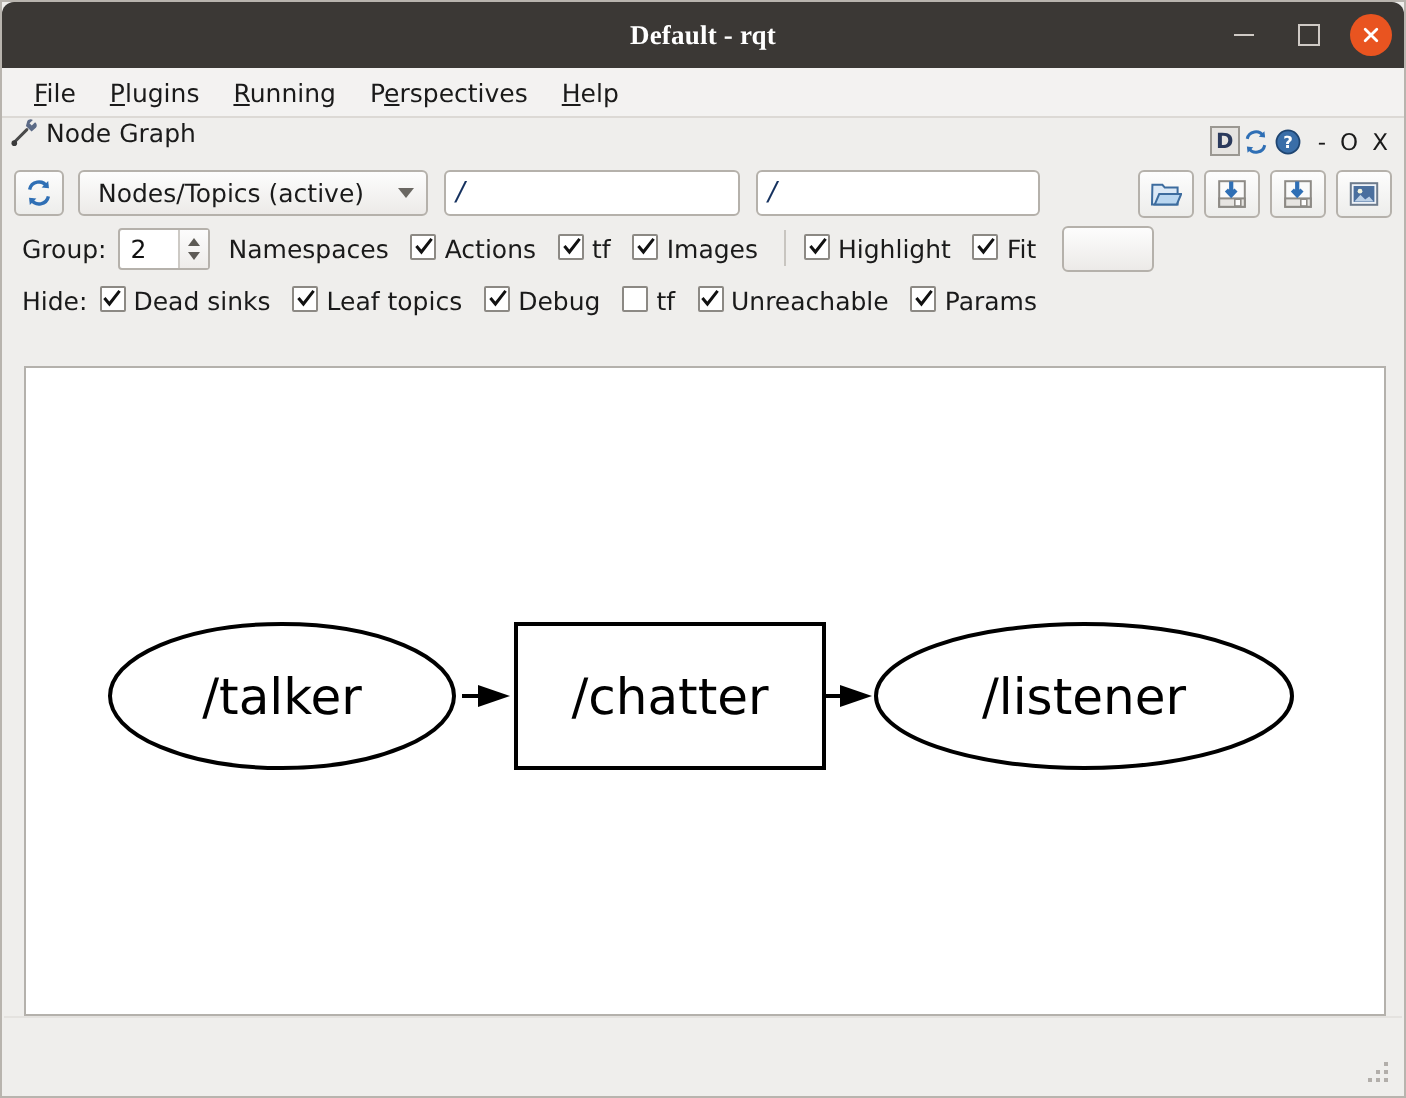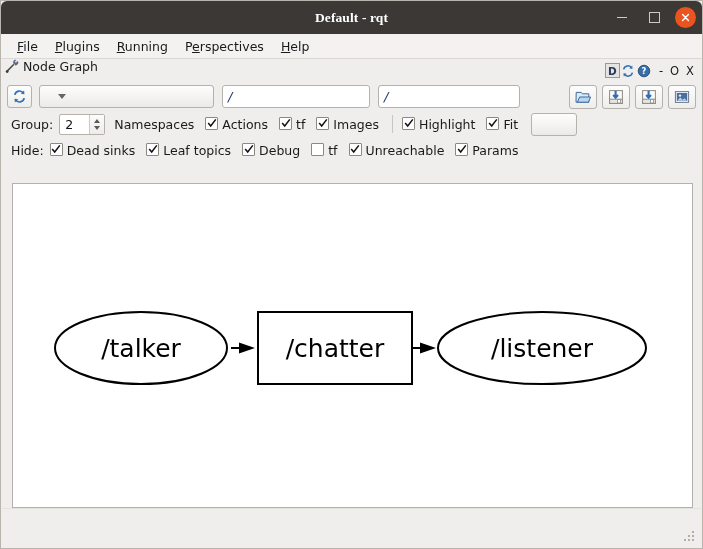--- a/index.html
+++ b/index.html
@@ -371,20 +371,21 @@
     <span class="tb-btn">
       <svg width="15" height="15" viewBox="0 0 16 16">
         <path d="M3 6.2 A5 5 0 0 1 12.2 4.6" stroke="#2f6fb5" stroke-width="1.8" fill="none"></path>
         <path d="M13 9.8 A5 5 0 0 1 3.8 11.4" stroke="#2f6fb5" stroke-width="1.8" fill="none"></path>
         <path d="M12.9 1.6 L13.3 5.5 L9.4 5.1" fill="#2f6fb5"></path>
         <path d="M3.1 14.4 L2.7 10.5 L6.6 10.9" fill="#2f6fb5"></path>
       </svg>
     </span>
 
     <span class="combo">
+      <span class="combo-label">Nodes/Topics (active)</span>
       <span class="combo-arrow"></span>
     </span>
 
     <span class="textfield tf1" placeholder="/">/</span>
     <span class="textfield tf2" placeholder="/">/</span>
 
     <span class="tb-right">
       <span class="tb-btn big">
         <svg width="16" height="16" viewBox="0 0 16 16">
           <path d="M1.2 3.4 h5 l1.2 1.4 h6.4 v8.4 h-12.8 z" fill="#dce9f6" stroke="#3d6c9e" stroke-width="1"></path>

